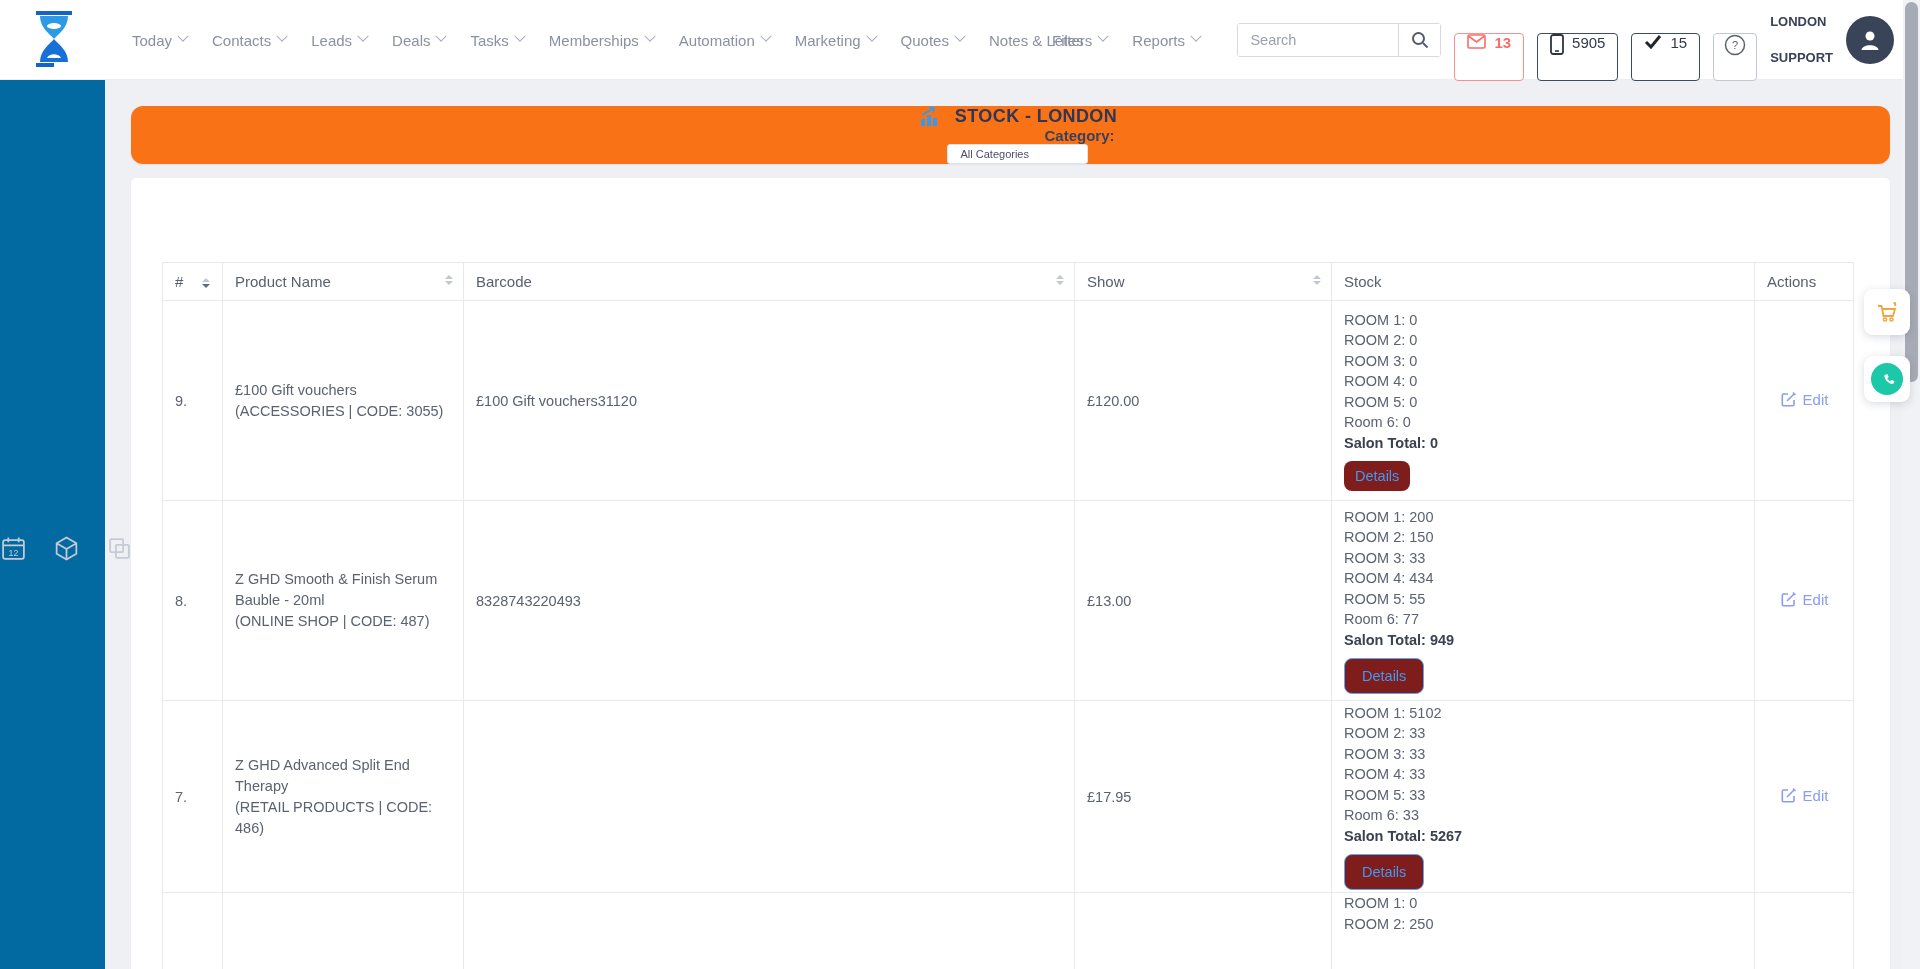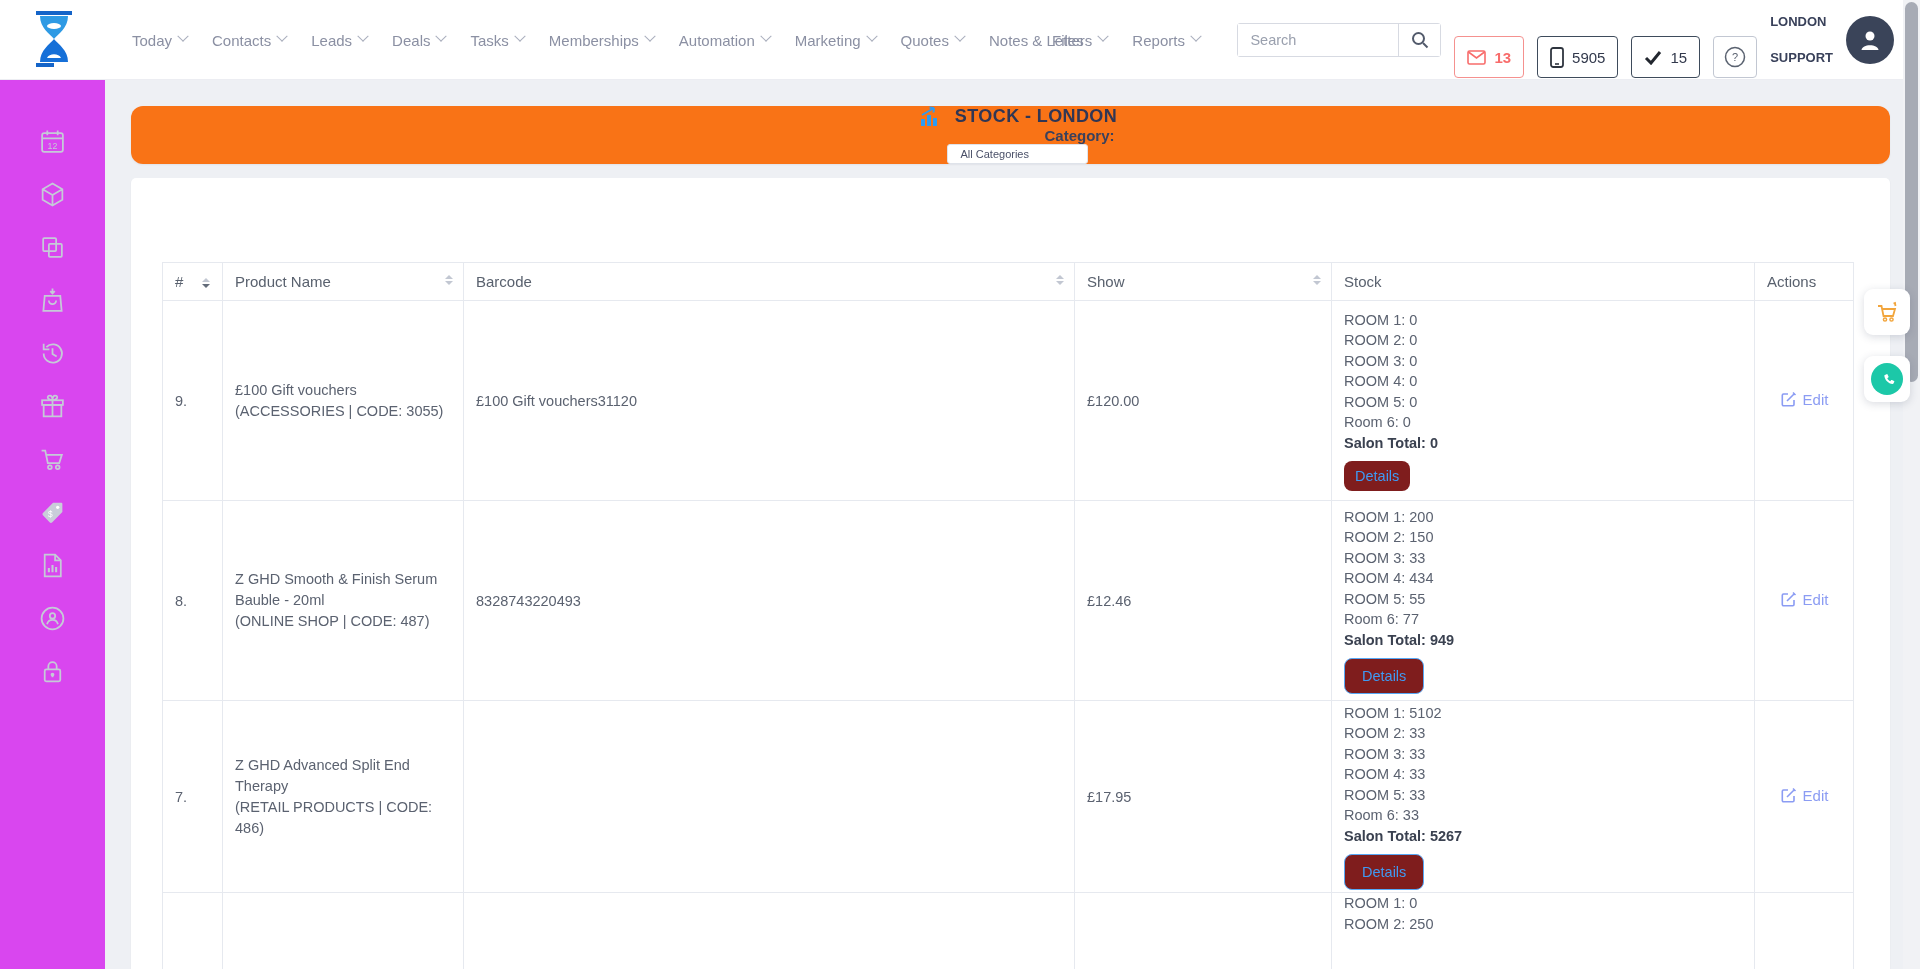--- a/index.html
+++ b/index.html
@@ -15,32 +15,32 @@
   .nav-item { display:flex; align-items:center; gap:7px; color:#8b90a3; font-size:15px; cursor:pointer; white-space:nowrap; }
   .chev { width:8px; height:8px; border-right:1.5px solid #a9aebd; border-bottom:1.5px solid #a9aebd;
     transform:rotate(45deg) translate(-2px,-2px); margin-top:-3px; }
   .top-right { position:absolute; right:26px; top:0; height:80px; display:flex; align-items:center; gap:13px; }
   .search-wrap { display:flex; align-items:center; height:34px; border:1px solid #d7dae2; border-radius:3px; background:#fff; }
   .search-wrap input { border:none; outline:none; width:160px; height:32px; padding:0 12px; font-size:14.5px; color:#4a5166;
     font-family:inherit; }
   .search-wrap input::placeholder { color:#9aa0ae; }
   .search-btn { width:42px; height:32px; display:flex; align-items:center; justify-content:center;
     border-left:1px solid #d7dae2; cursor:pointer; background:#fff; }
-  .badge { height:42px; border-radius:4px; display:flex; align-items:center; gap:8px; padding:0 12px;
+  .badge { height:48px; border-radius:4px; display:flex; align-items:flex-start; gap:8px; padding:0 12px;
     font-size:15px; cursor:pointer; background:#fff;margin-top:34px; }
   .badge.red { border:1px solid #f5918f; color:#f86c6b; font-weight:bold; }
   .badge.dark { border:1px solid #3e4b5b; color:#32394c; }
   .badge.help { border:1px solid #c2c7d2; color:#5a6270; padding:0 10px; }
   .account { display:flex; flex-direction:column; line-height:16px; font-size:13px; font-weight:bold; color:#39415a;gap:20px; }
   .avatar { width:48px; height:48px; border-radius:50%; background:#3a4459; display:flex; align-items:center;
     justify-content:center; cursor:pointer; }
 
   
-  .sidebar { position:absolute; left:0; top:80px; width:105px; height:889px; background:#d946ef;
-    display:flex; flex-direction:column; align-items:center; padding-top:48px; gap:26px; }
+  .sidebar { position:absolute; left:0; top:80px; width:105px; height:889px; background:#0369a1;
+    display:flex; flex-direction:row; align-items:center; padding-top:48px; gap:26px; }
   .side-ic { width:27px; height:27px; cursor:pointer; }
 
   
   .scrollbar { position:absolute; right:0; top:0; width:17px; height:969px; background:#f1f2f5; z-index:20; }
   .scroll-thumb { position:absolute; left:2px; top:2px; width:13px; height:380px; background:#a7abb5; border-radius:7px; cursor:pointer; }
 
   
   .title-card { position:absolute; left:131px; top:106px; width:1759px; height:58px; background:#f97316; border-radius:12px;
     box-shadow:0 1px 2px rgba(50,60,90,.07); display:flex; align-items:center; z-index:2;flex-direction:column; }
   .page-title { display:flex; align-items:center; gap:12px; margin-left:16px; color:#303654; font-size:18px;
@@ -401,21 +401,21 @@
         </td>
       </tr>
 
       <tr class="row-8">
         <td>8.</td>
         <td class="name-cell">
           <div>Z GHD Smooth &amp; Finish Serum Bauble - 20ml</div>
           <div>(ONLINE SHOP | CODE: 487)</div>
         </td>
         <td>8328743220493</td>
-        <td>£12.46</td>
+        <td>£13.00</td>
         <td class="stock-cell">
           <div>
               <div class="stock-line">ROOM 1: 200</div>
               <div class="stock-line">ROOM 2: 150</div>
               <div class="stock-line">ROOM 3: 33</div>
               <div class="stock-line">ROOM 4: 434</div>
               <div class="stock-line">ROOM 5: 55</div>
               <div class="stock-line">Room 6: 77</div>
             </div>
           <div class="salon-total">Salon Total: 949</div>

